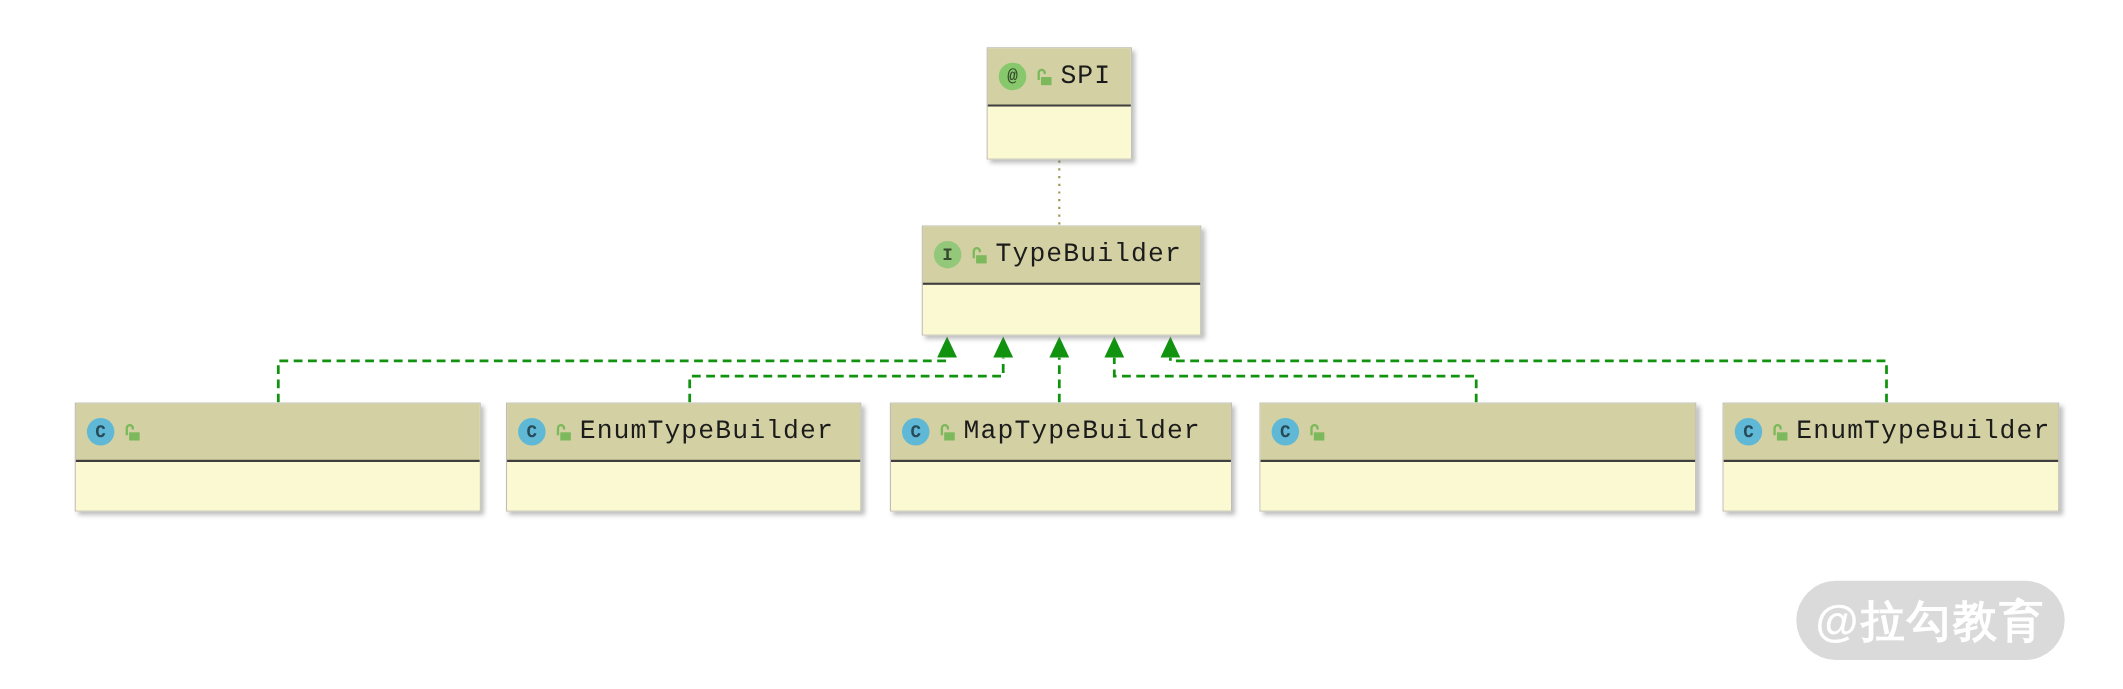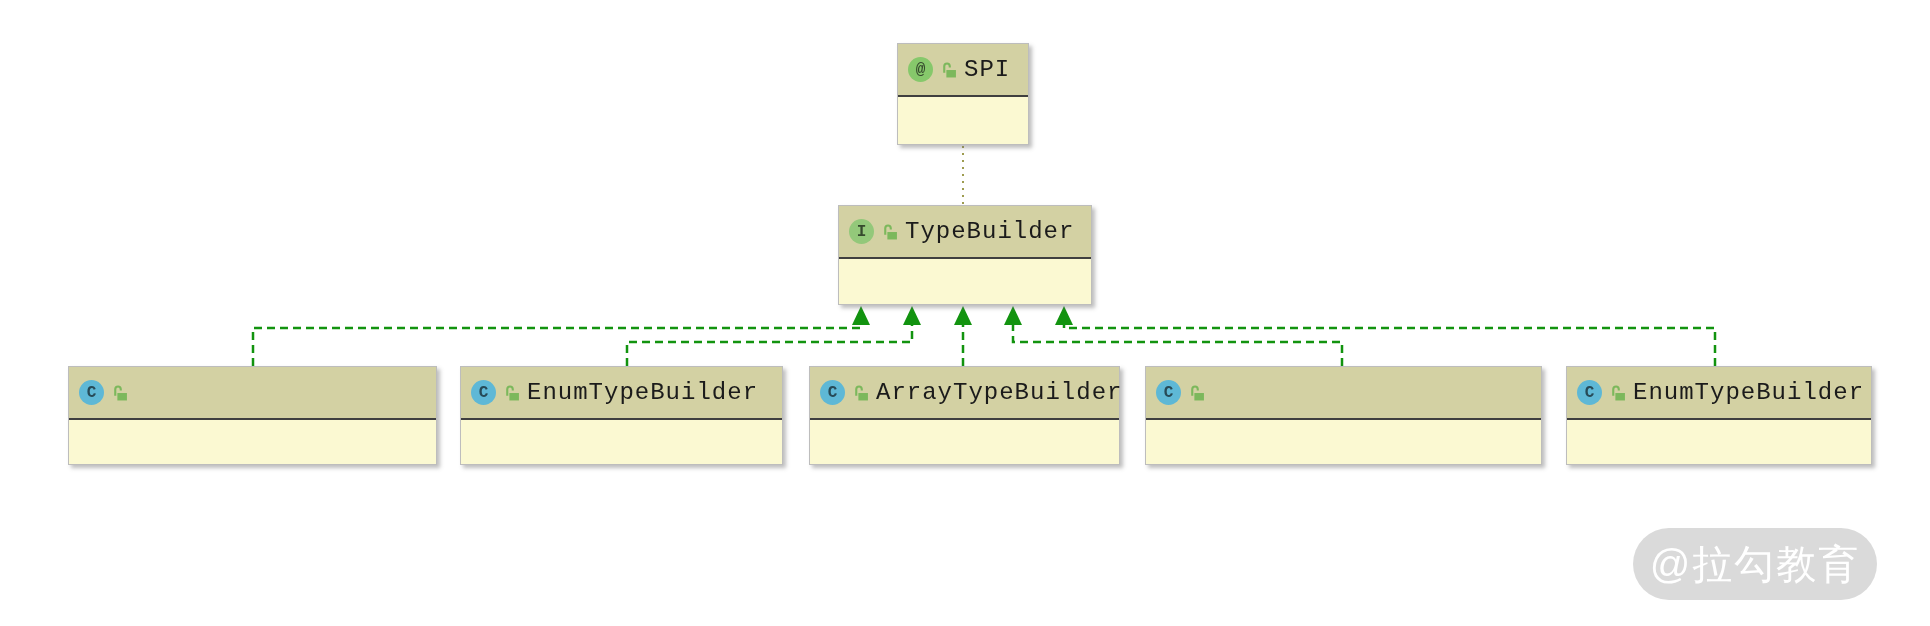--- a/index.html
+++ b/index.html
@@ -69,21 +69,21 @@
     top: 528px;
     width: 244px;
     height: 72px;
     border-radius: 36px;
     background: #dadada;
     display: flex;
     align-items: center;
     justify-content: center;
     font-family: "Liberation Sans", "DejaVu Sans", sans-serif;
     font-size: 40px;
-    font-weight: normal;
+    font-weight: bold;
     color: #ffffff;
     letter-spacing: 2px;
   }
 </style>
 </head>
 <body>
 
 <div class="canvas">
 
   <svg class="edges" width="1930" height="626" viewBox="0 0 1930 626">
@@ -154,21 +154,21 @@
     <div class="node-body"></div>
   </div>
 
   <div class="node" style="left:809px; top:366px; width:311px; height:99px;">
     <div class="node-header">
       <span class="badge badge-class">C</span>
       <svg class="lock" width="17" height="17" viewBox="0 0 16 16">
         <path d="M4 11 V5 a2.6 2.6 0 0 1 5.2 0 v1" fill="none" stroke="#7cb85c" stroke-width="2"></path>
         <rect x="6" y="8.5" width="9" height="7" fill="#7cb85c"></rect>
       </svg>
-      <span class="node-label">ArrayTypeBuilder</span>
+      <span class="node-label">MapTypeBuilder</span>
     </div>
     <div class="node-body"></div>
   </div>
 
   <div class="node" style="left:1145px; top:366px; width:397px; height:99px;">
     <div class="node-header">
       <span class="badge badge-class">C</span>
       <svg class="lock" width="17" height="17" viewBox="0 0 16 16">
         <path d="M4 11 V5 a2.6 2.6 0 0 1 5.2 0 v1" fill="none" stroke="#7cb85c" stroke-width="2"></path>
         <rect x="6" y="8.5" width="9" height="7" fill="#7cb85c"></rect>

